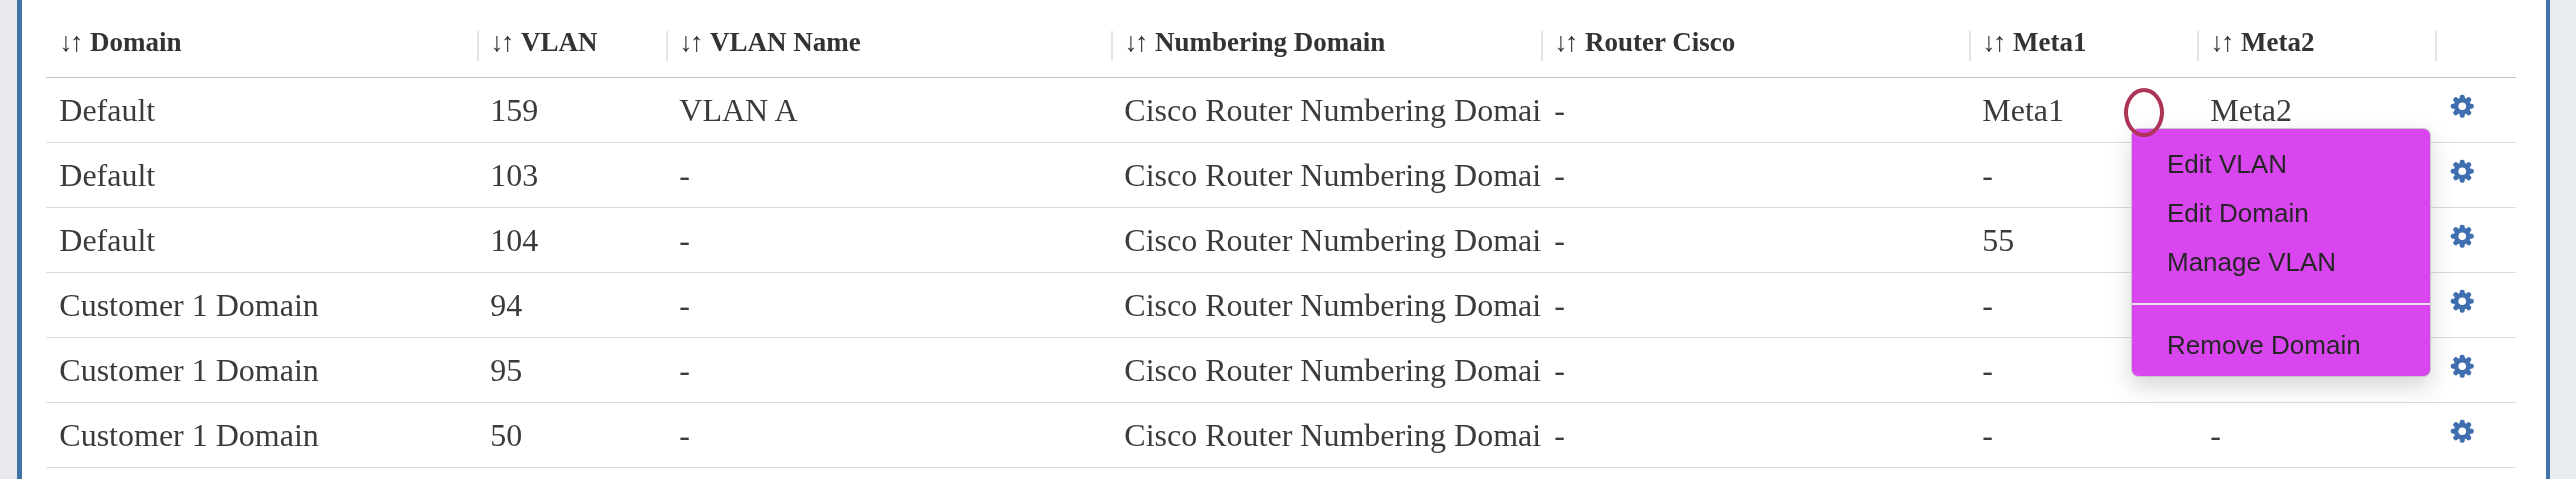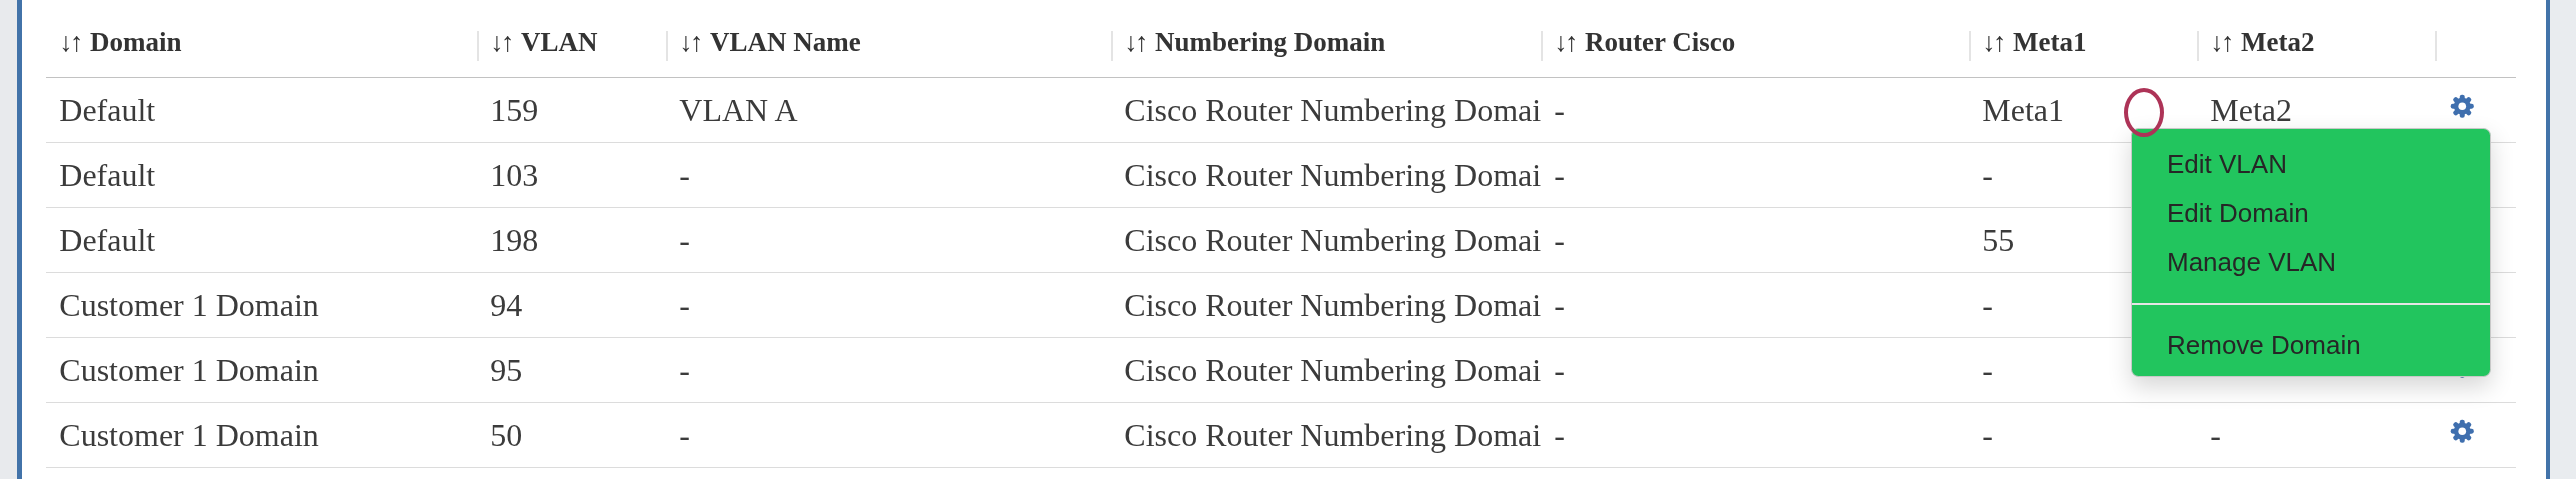--- a/index.html
+++ b/index.html
@@ -39,22 +39,22 @@
     border-bottom:1.9px solid #dcdcdc;
   }
   .sort {
     display:inline-block; letter-spacing:-2.9px; margin-right:9.5px;
     font-weight:700; color:#333333;
   }
   .gear-btn { display:inline-block; width:28.5px; height:28.5px; cursor:pointer; line-height:0; }
   .gear-btn svg { display:block; }
 
   .menu {
-    position:absolute; left:2131px; top:128px; width:360px;
-    background:#22c55e; border:1px solid #c8c8c8; border-radius:7.6px;
+    position:absolute; left:2131px; top:128px; width:300px;
+    background:#d946ef; border:1px solid #c8c8c8; border-radius:7.6px;
     box-shadow:0 9.5px 23px rgba(0,0,0,0.16);
     padding:11.4px 0 5.7px 0; z-index:10; list-style:none;
   }
   .menu li.item {
     height:49px; line-height:49px; padding:0 35px;
     font-size:26px; color:#262626; white-space:nowrap; cursor:pointer;
   }
   .menu li.divider { height:1.9px; background:#e5e5e5; margin:16px 0; }
 
   .annotation-circle {
@@ -147,21 +147,21 @@
       <td>-</td>
       <td></td>
       <td>
         <span class="gear-btn"><svg width="28.5" height="28.5" viewBox="0 0 30 30">
               <use href="#gear"></use>
             </svg></span>
       </td>
     </tr>
     <tr>
       <td>Default</td>
-      <td>198</td>
+      <td>104</td>
       <td>-</td>
       <td>Cisco Router Numbering Domain for ...</td>
       <td>-</td>
       <td>55</td>
       <td></td>
       <td>
         <span class="gear-btn"><svg width="28.5" height="28.5" viewBox="0 0 30 30">
               <use href="#gear"></use>
             </svg></span>
       </td>

